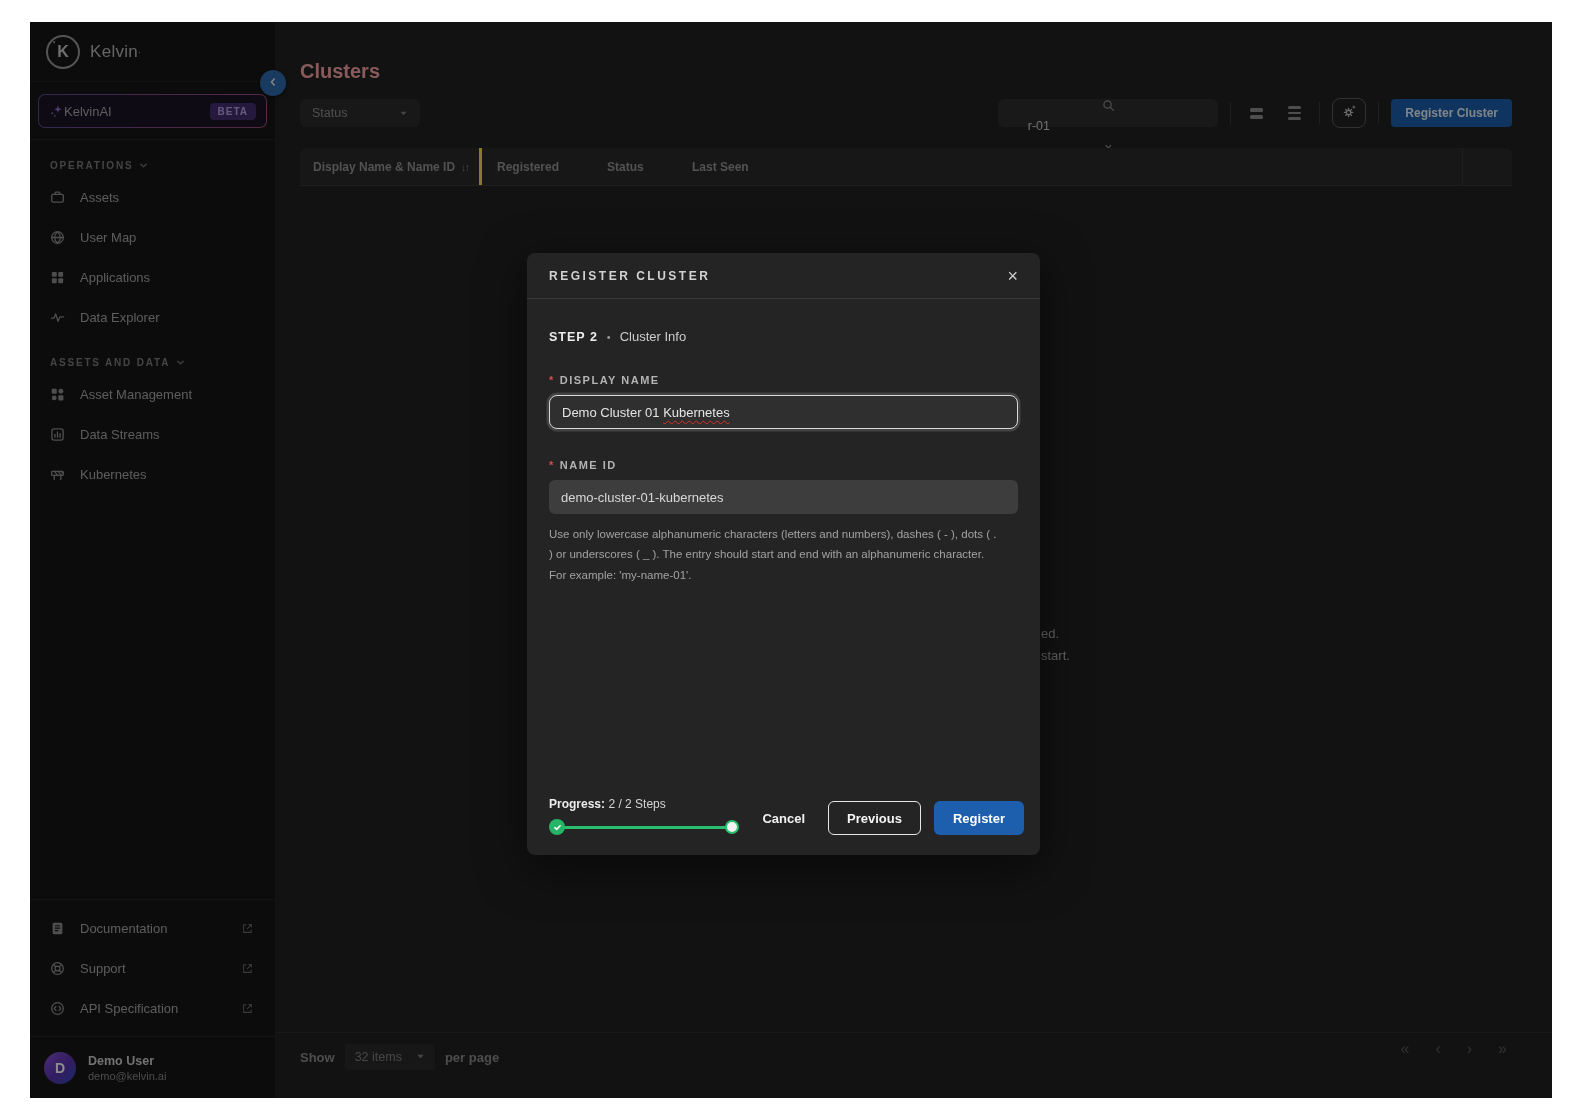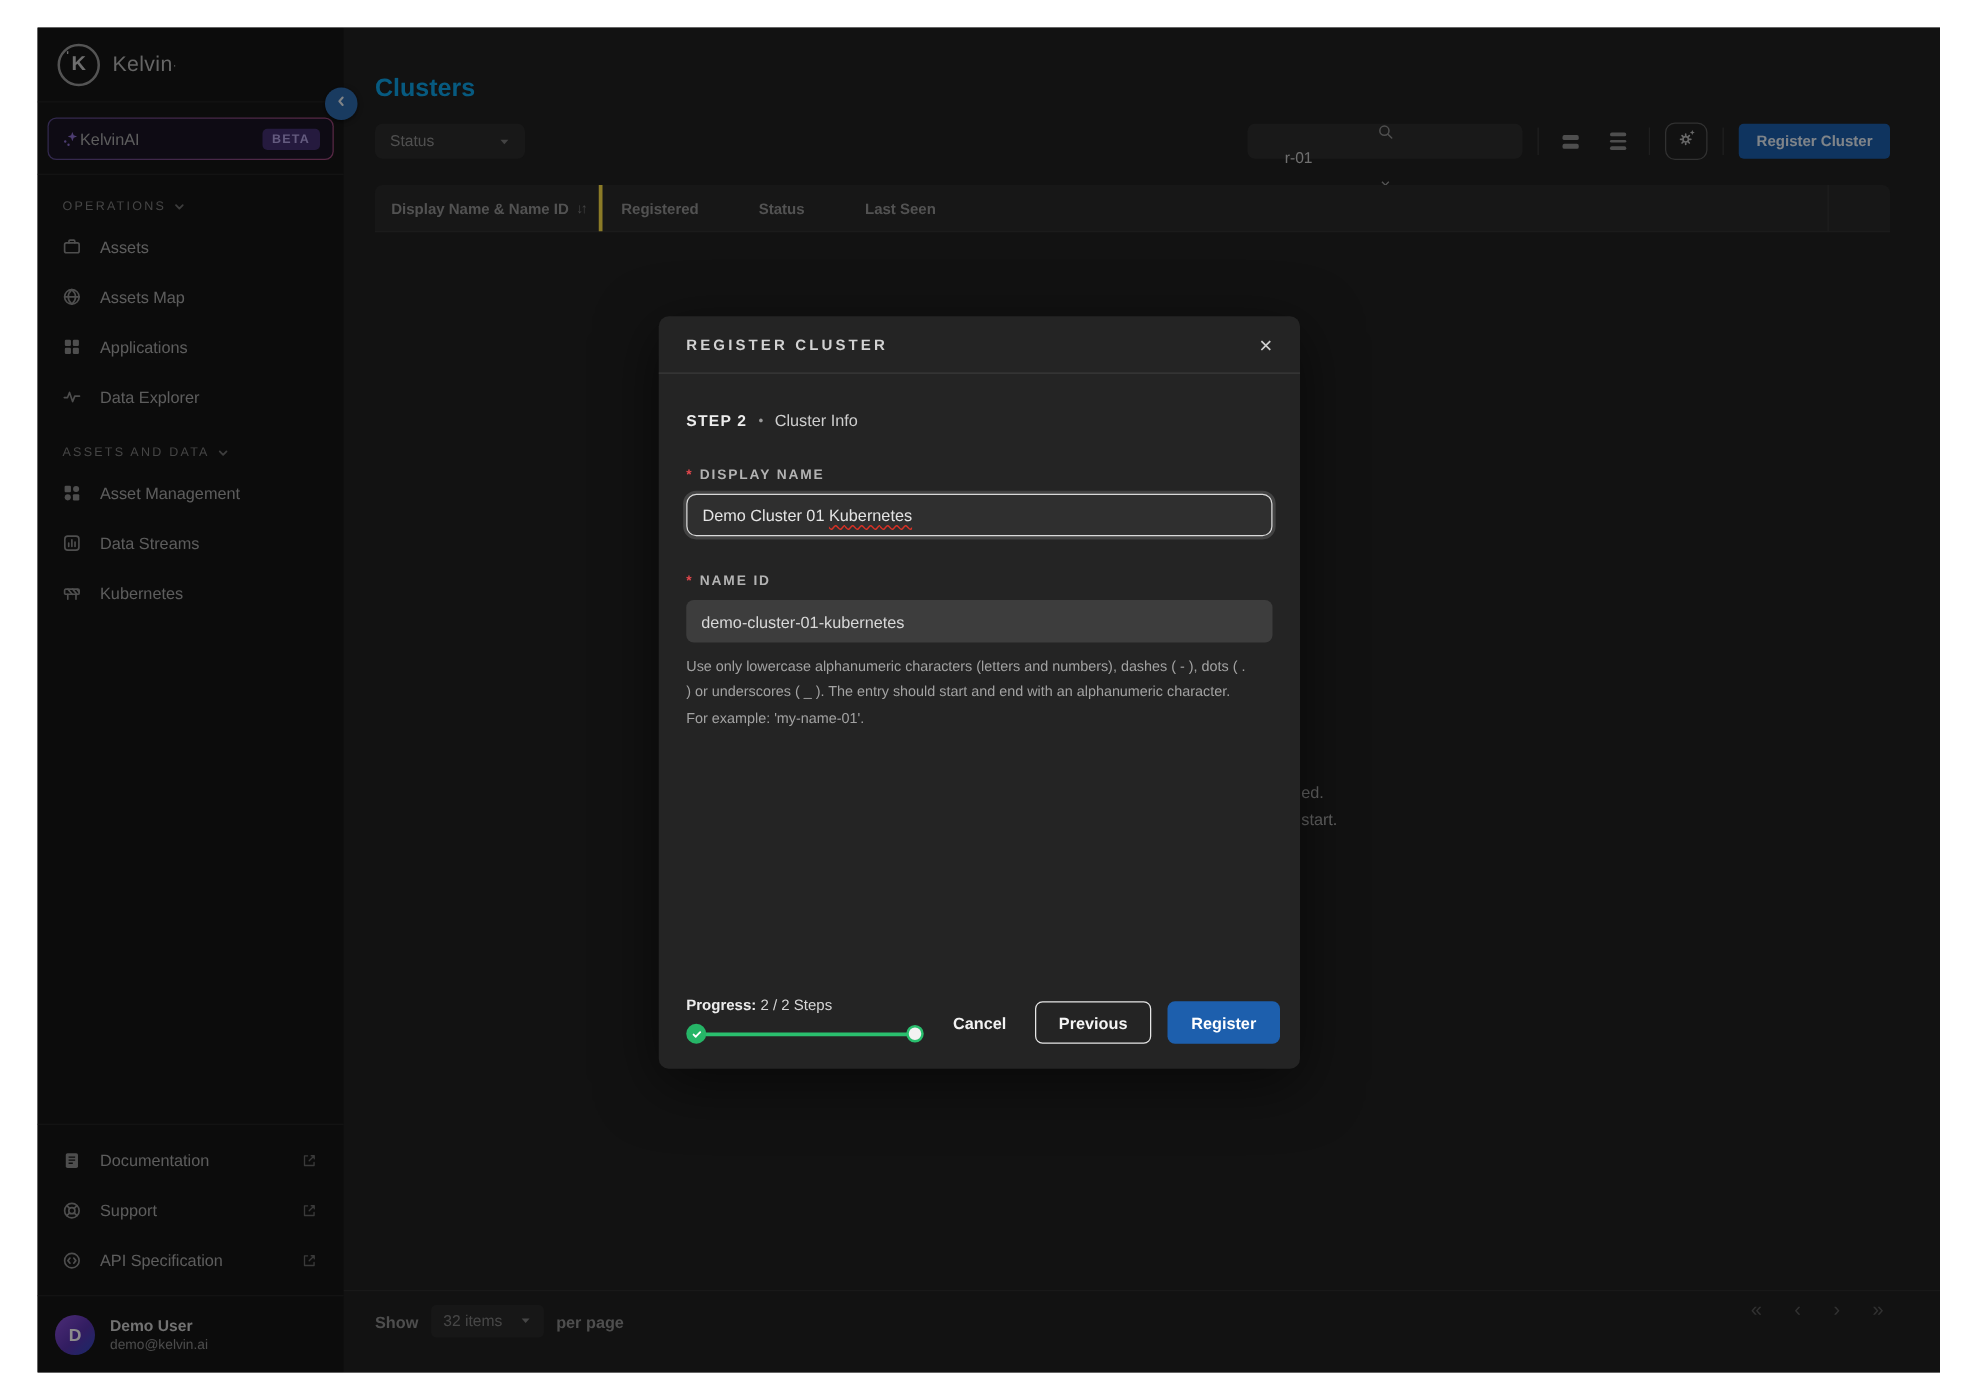--- a/index.html
+++ b/index.html
@@ -15,35 +15,35 @@
   .brand-name { font-size:17px; font-weight:500; color:#b8b8b8; letter-spacing:.3px; }
   .brand-dot { font-size:9px; color:#b8b8b8; vertical-align:top; line-height:20px; }
   .collapse-btn { position:absolute; left:230px; top:48px; width:26px; height:26px; border-radius:50%; background:#2e6cb0; color:#e8eef5; display:flex; align-items:center; justify-content:center; z-index:3; cursor:pointer; box-shadow:0 1px 4px rgba(0,0,0,.5); }
   .ai-block { padding:12px 8px 11px; border-bottom:1px solid #242424; flex:none; }
   .ai-wrap { border-radius:7px; padding:1px; background:linear-gradient(90deg,#5b4a8f,#a0497c); }
   .ai-inner { height:32px; border-radius:6px; background:#1a1526; display:flex; align-items:center; padding:0 10px; cursor:pointer; }
   .ai-inner .icon { color:#8d6fd0; display:flex; }
   .ai-label { font-size:13px; color:#a9a9a9; }
   .beta-badge { margin-left:auto; background:#443071; color:#b7a6e8; font-size:10px; font-weight:700; letter-spacing:1px; padding:3px 8px; border-radius:4px; }
   .nav { flex:1; display:flex; flex-direction:column; overflow:hidden; }
-  .section-label { margin:20px 20px 6px; font-size:10px; letter-spacing:1.8px; font-weight:400; color:#7e7e7e; display:flex; align-items:center; gap:6px; }
+  .section-label { margin:20px 20px 6px; font-size:10px; letter-spacing:1.8px; font-weight:700; color:#7e7e7e; display:flex; align-items:center; gap:6px; }
   .section-label .icon { display:flex; color:#6f6f6f; }
   .nav-item { height:40px; display:flex; align-items:center; gap:14px; padding:0 18px 0 20px; font-size:13px; color:#a9a9a9; cursor:pointer; }
   .nav-item .icon { width:16px; display:flex; color:#8f8f8f; flex:none; }
   .nav-item .ext { margin-left:auto; display:flex; color:#6a6a6a; }
   .nav-spacer { flex:1; }
   .footer-links { border-top:1px solid #242424; padding:8px 0; flex:none; }
   .user-row { border-top:1px solid #242424; height:62px; display:flex; align-items:center; gap:12px; padding:0 14px; flex:none; cursor:pointer; }
   .avatar { width:32px; height:32px; border-radius:50%; background:linear-gradient(135deg,#8a50d8 0%,#5b35b0 55%,#2f4bc0 100%); color:#fff; font-weight:700; font-size:14px; display:flex; align-items:center; justify-content:center; }
   .user-name { font-size:12.5px; font-weight:700; color:#cfcfcf; }
   .user-email { font-size:11px; color:#8a8a8a; margin-top:2px; }
 
   
   .main { position:relative; flex:1; background:#212121; }
-  .page-title { position:absolute; left:25px; top:38px; font-size:20px; font-weight:700; color:#0ea5e9; }
+  .page-title { position:absolute; left:25px; top:38px; font-size:20px; font-weight:700; color:#fca5a5; }
   .toolbar { position:absolute; left:25px; right:40px; top:77px; height:28px; display:flex; align-items:center; }
   .chip { height:28px; display:flex; align-items:center; background:#2c2c2c; border-radius:6px; padding:0 12px; font-size:12.5px; color:#919191; cursor:pointer; }
   .status-chip { width:120px; }
   .chip .tri { margin-left:auto; display:flex; color:#7a7a7a; }
   .toolbar-right { margin-left:auto; display:flex; align-items:center; gap:12px; }
   .search-box { width:220px; height:28px; background:#2e2e2e; border-radius:6px; display:flex; align-items:center; gap:7px; padding:0 10px;flex-direction:column; }
   .search-box .icon { display:flex; color:#8f8f8f; }
   .search-input { flex:1; background:transparent; border:none; outline:none; color:#cccccc; font-size:12.5px; font-family:"Liberation Sans", sans-serif; }
   .search-clear { color:#9a9a9a; font-size:14px; cursor:pointer; }
   .vdiv { width:1px; height:22px; background:#3a3a3a; }
@@ -153,21 +153,21 @@
               </span>
               <span>Assets</span>
             </div>
             <div class="nav-item">
               <span class="icon" style="position: relative;">
                 <svg viewBox="0 0 16 16" width="15" height="15" fill="none" stroke="currentColor" stroke-width="1.4" stroke-linecap="round" stroke-linejoin="round">
                   <circle cx="8" cy="8" r="6.2"></circle>
                   <path d="M1.8 8h12.4M8 1.8c-4.2 4-4.2 8.4 0 12.4M8 1.8c4.2 4 4.2 8.4 0 12.4"></path>
                 </svg>
               </span>
-              <span>Assets Map</span>
+              <span>User Map</span>
             </div>
             <div class="nav-item">
               <span class="icon" style="position: relative;">
                 <svg viewBox="0 0 16 16" width="15" height="15" fill="currentColor" stroke="none">
                   <rect x="2" y="2" width="5.2" height="5.2" rx="1"></rect>
                   <rect x="8.8" y="2" width="5.2" height="5.2" rx="1"></rect>
                   <rect x="2" y="8.8" width="5.2" height="5.2" rx="1"></rect>
                   <rect x="8.8" y="8.8" width="5.2" height="5.2" rx="1"></rect>
                 </svg>
               </span>

